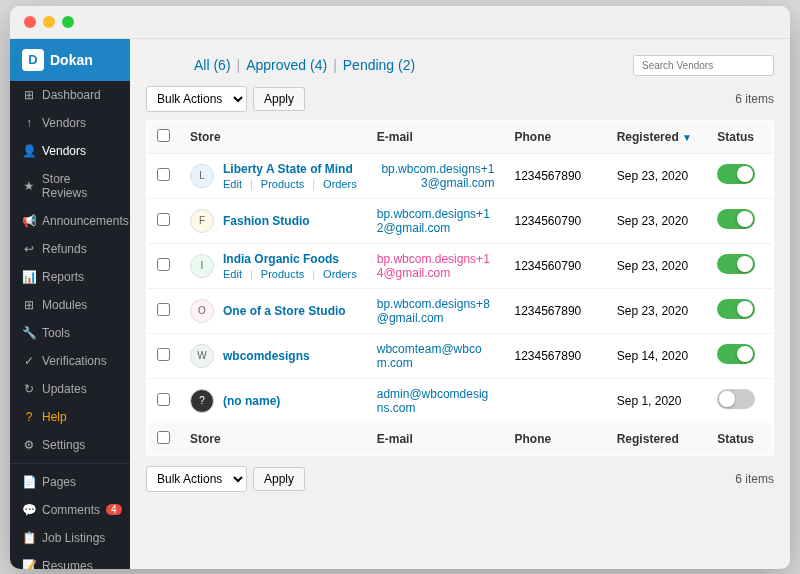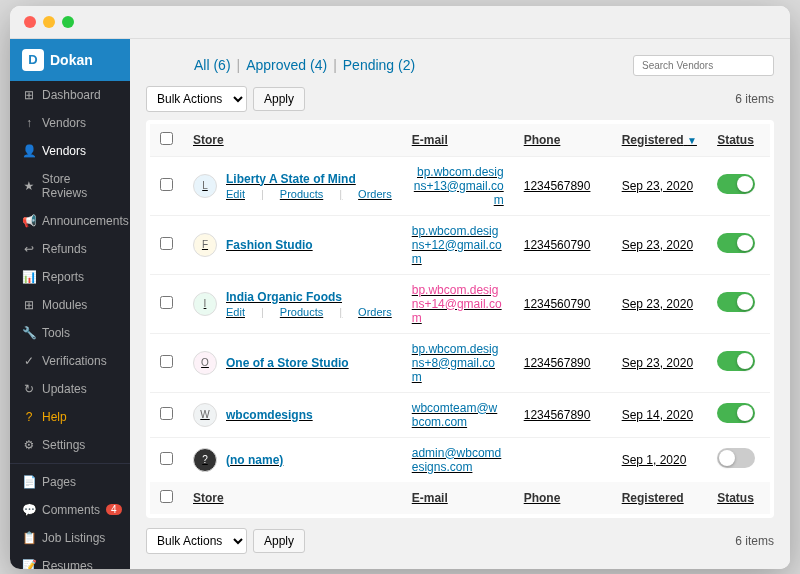--- a/index.html
+++ b/index.html
@@ -130,24 +130,23 @@
       border-radius: 3px;
       cursor: pointer;
     }
 
     .items-count { font-size: 12px; color: #555; }
 
     .vendors-table {
       width: 100%;
       border-collapse: collapse;
       background: #fff;
-      border: 4px solid #a16207;
+      border: 1px solid #a16207;
       border-radius: 4px;
       overflow: hidden;
-      text-decoration: underline;
     }
     .vendors-table th, .vendors-table td {
       padding: 8px 10px;
       text-align: left;
       font-size: 12px;
       border-bottom: 1px solid #f0f0f0;
     }
     .vendors-table th {
       background: #f9f9f9;
       color: #333;
@@ -168,21 +167,21 @@
       display: inline-flex; align-items: center; justify-content: center;
       width: 24px; height: 24px; border-radius: 50%;
       background: #eee; overflow: hidden; margin-right: 5px;
       vertical-align: middle; font-size: 10px; color: #666;
       border: 1px solid #ddd;
     }
 
     .store-cell { display: flex; align-items: center; gap: 4px; }
     .store-info { display: flex; flex-direction: column; }
 
-    .row-actions { display: flex; gap: 16px; margin-top: 2px; }
+    .row-actions { display: flex; gap: 8px; margin-top: 2px; }
     .row-action-link { color: #0073aa; font-size: 11px; text-decoration: none; }
     .row-action-sep { color: #ccc; font-size: 11px; }
     .sort-arrow { color: #0073aa; font-size: 10px; }
     .toggle {
       width: 38px; height: 20px;
       border-radius: 10px;
       position: relative;
       cursor: pointer;
       display: inline-block;
     }

